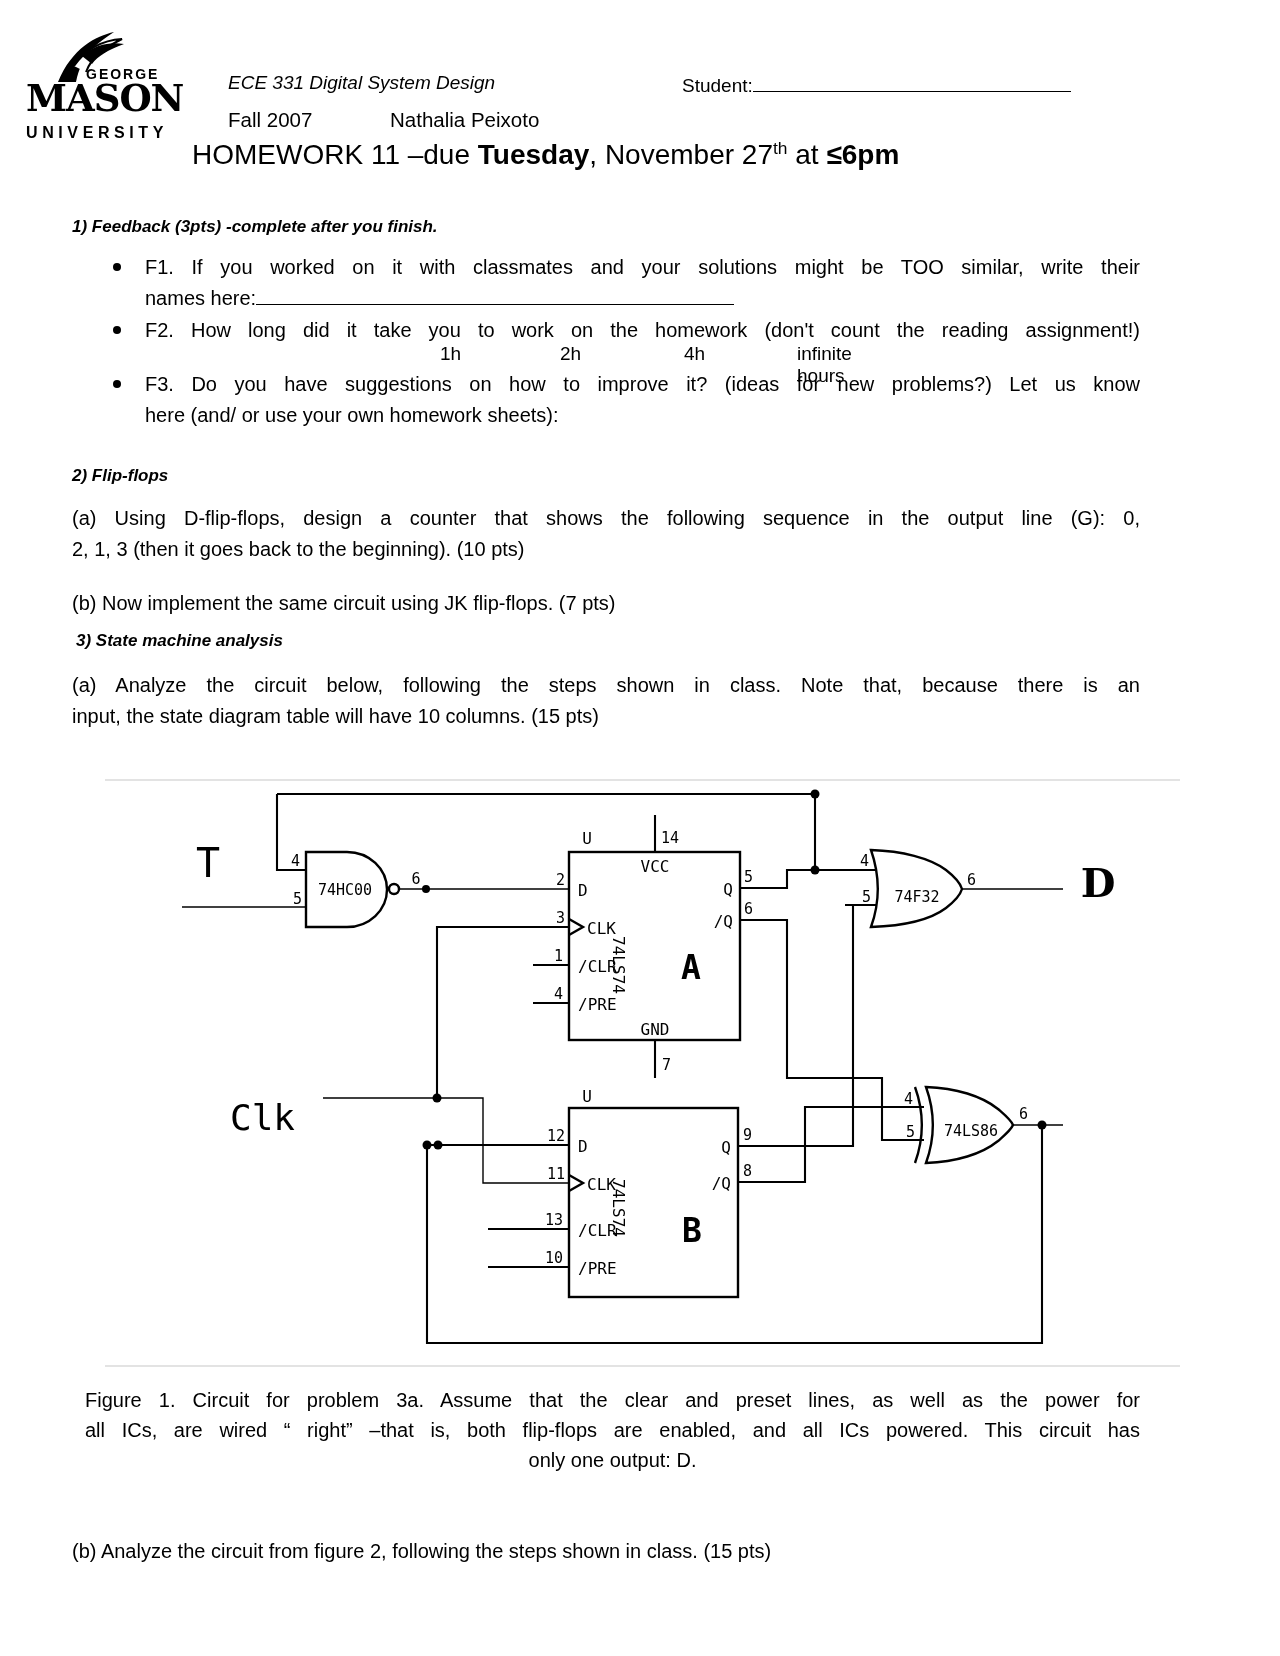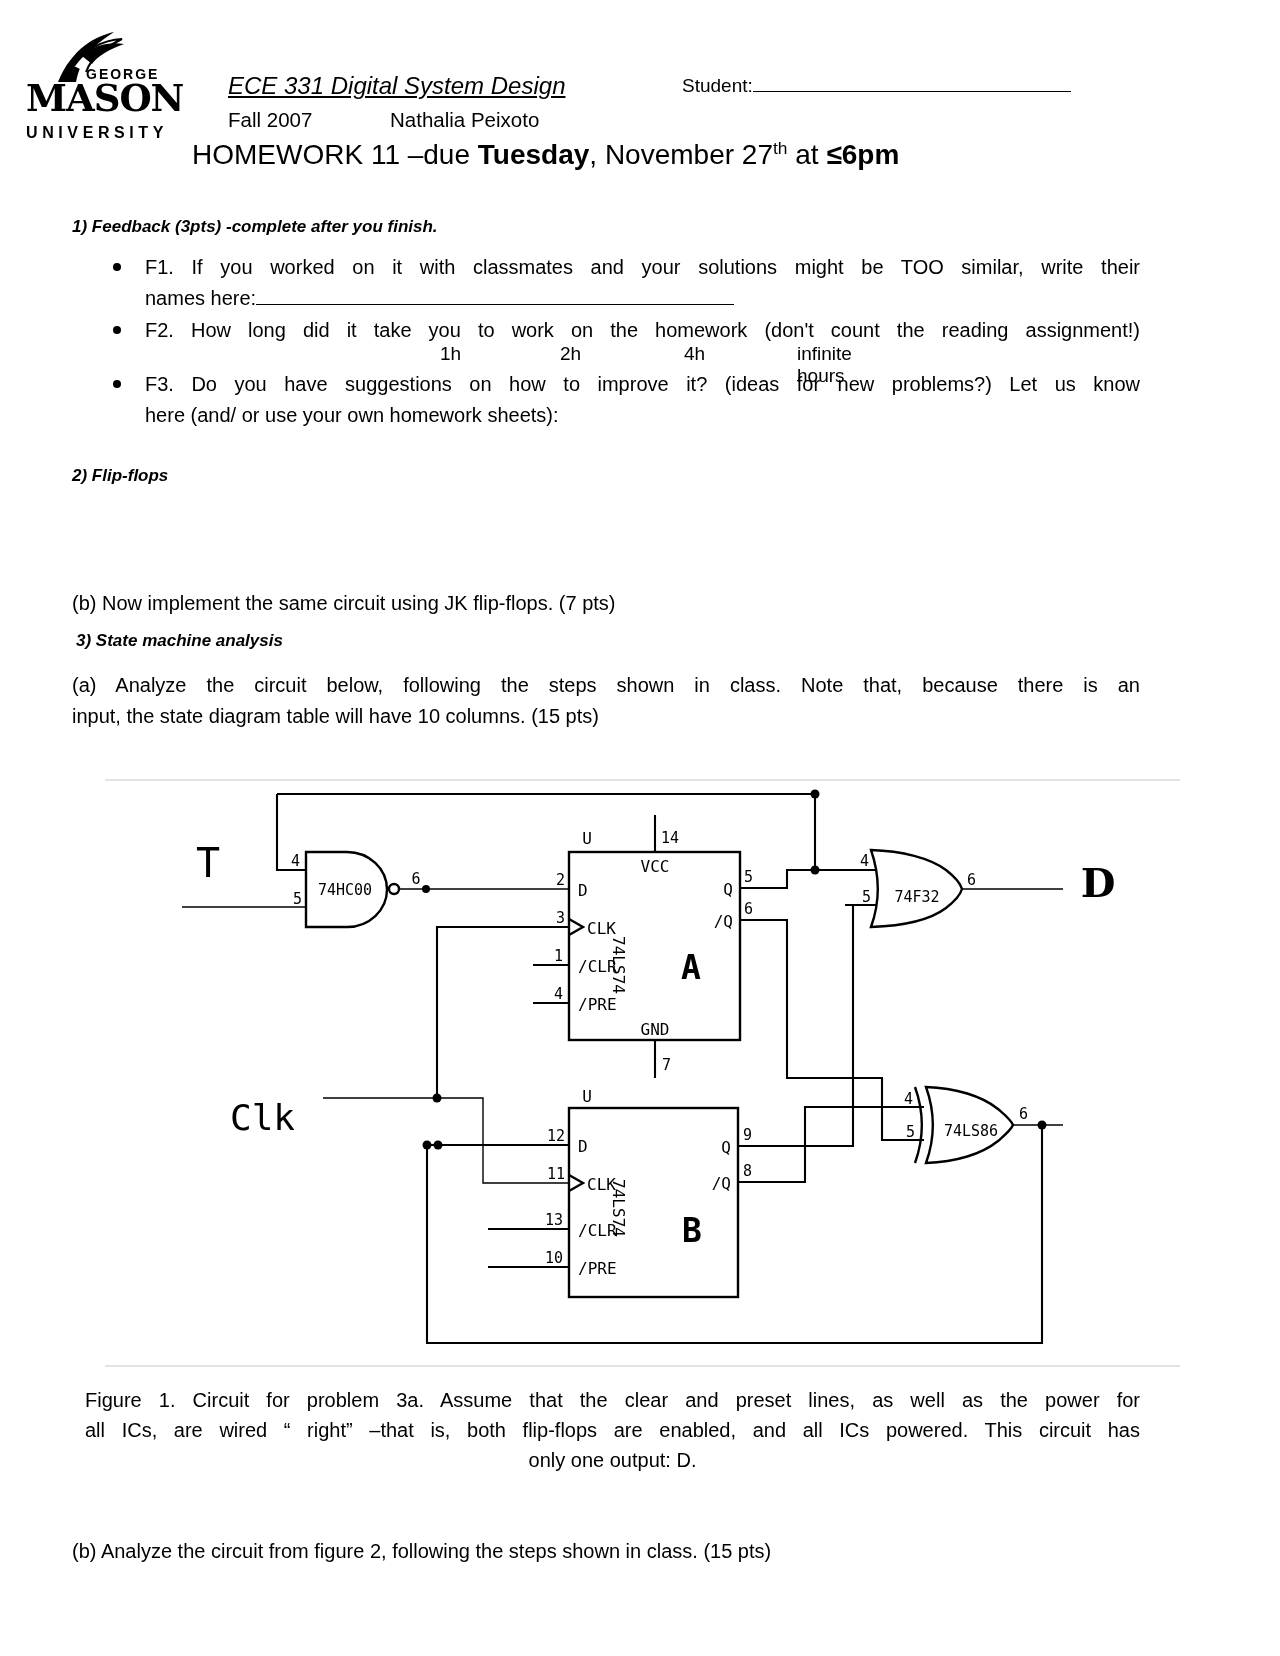--- a/index.html
+++ b/index.html
@@ -38,21 +38,21 @@
     <svg class="abs" style="left:26px;top:-4px;" width="80" height="52" viewBox="0 0 80 52">
       <path d="M6,50 C20,16 44,4 62,0 C44,12 30,22 24,50" fill="#000"></path>
       <path d="M22,34 C36,14 54,8 70,7 C52,16 40,24 34,40" fill="#fff" stroke="#000" stroke-width="2"></path>
       <path d="M30,24 C44,12 58,10 72,12 C56,18 46,24 40,32" fill="#000"></path>
     </svg>
     <div class="abs logo-george" style="left:60px;top:30px;">GEORGE</div>
     <div class="abs logo-mason" style="left:0px;top:40px;">MASON</div>
     <div class="abs logo-univ" style="left:0px;top:88px;">UNIVERSITY</div>
   </div>
 
-  <div class="abs it" style="left:228px;top:72px;font-size:24px;text-decoration:underline;">ECE 331 Digital System Design</div>
+  <div class="abs it" style="left:228px;top:72px;font-size:19px;">ECE 331 Digital System Design</div>
   <div class="abs" style="left:682px;top:72px;font-size:19px;">
     <span>Student:</span><span class="fill-line" style="width:318px;"></span>
   </div>
   <div class="abs" style="left:228px;top:108px;font-size:20.5px;">Fall 2007</div>
   <div class="abs" style="left:390px;top:108px;font-size:20.5px;">Nathalia Peixoto</div>
 
   <div class="abs title" style="left:180px;top:139px;margin-left:12px;">
     <span>HOMEWORK 11 –due </span><span class="b">Tuesday</span><span>,  November 27</span><span class="sup">th</span><span> at </span><span class="b">≤6pm</span>
   </div>
 
@@ -73,20 +73,24 @@
     <span class="abs" style="left:797px;">infinite hours</span>
   </div>
 
   <div class="bullet" style="left:113px;top:380px;"></div>
   <div class="abs body-txt" style="left:145px;top:369px;width:995px;">
     <div class="just">F3. Do you have suggestions on how to improve it? (ideas for new problems?) Let us know</div>
     <div>here (and/ or use your own homework sheets):</div>
   </div>
 
   <div class="abs head-txt" style="left:72px;top:466px;">2) Flip-flops</div>
+  <div class="abs body-txt" style="left:72px;top:503px;width:1068px;">
+    <div class="just">(a) Using D-flip-flops, design a counter that shows the following sequence in the output line (G): 0,</div>
+    <div>2, 1, 3 (then it goes back to the beginning).  (10 pts)</div>
+  </div>
   <div class="abs body-txt" style="left:72px;top:565px;width:1068px;margin-top:23px;">(b) Now implement the same circuit using JK flip-flops. (7 pts)</div>
 
   <div class="abs head-txt" style="left:76px;top:631px;">3) State machine analysis</div>
   <div class="abs body-txt" style="left:72px;top:670px;width:1068px;">
     <div class="just">(a) Analyze the circuit below, following the steps shown in class. Note that, because there is an</div>
     <div>input, the state diagram table will have 10 columns. (15 pts)</div>
   </div>
 
   <div class="grayrule" style="left:105px;top:779px;width:1075px;"></div>
   <div class="grayrule" style="left:105px;top:1365px;width:1075px;"></div>

